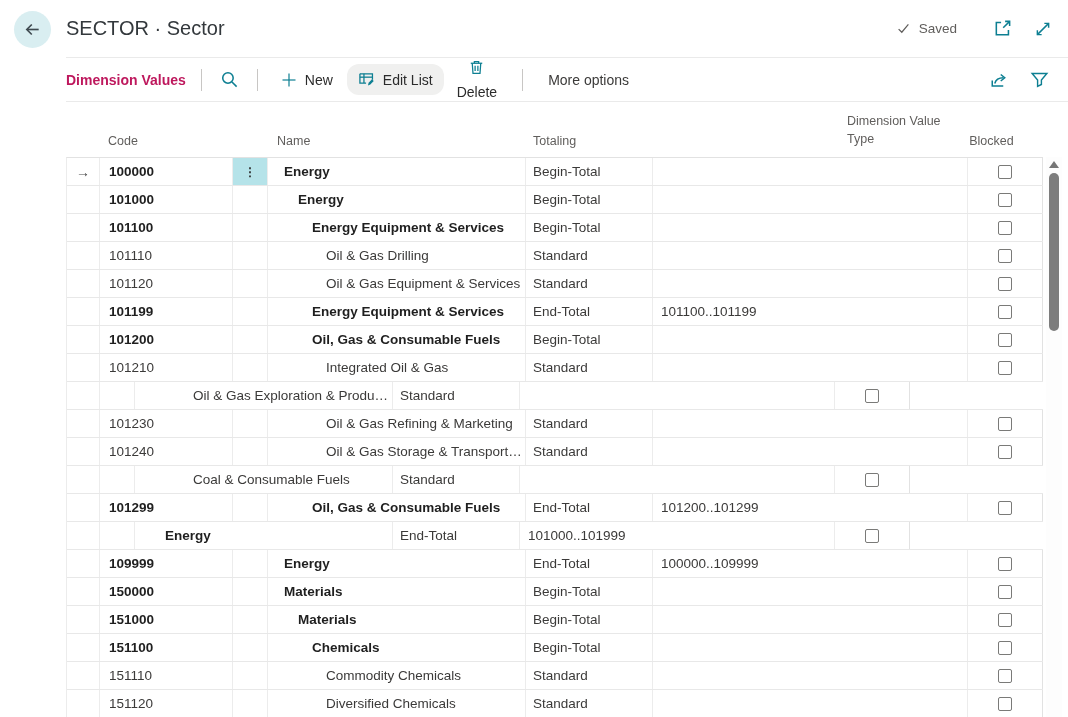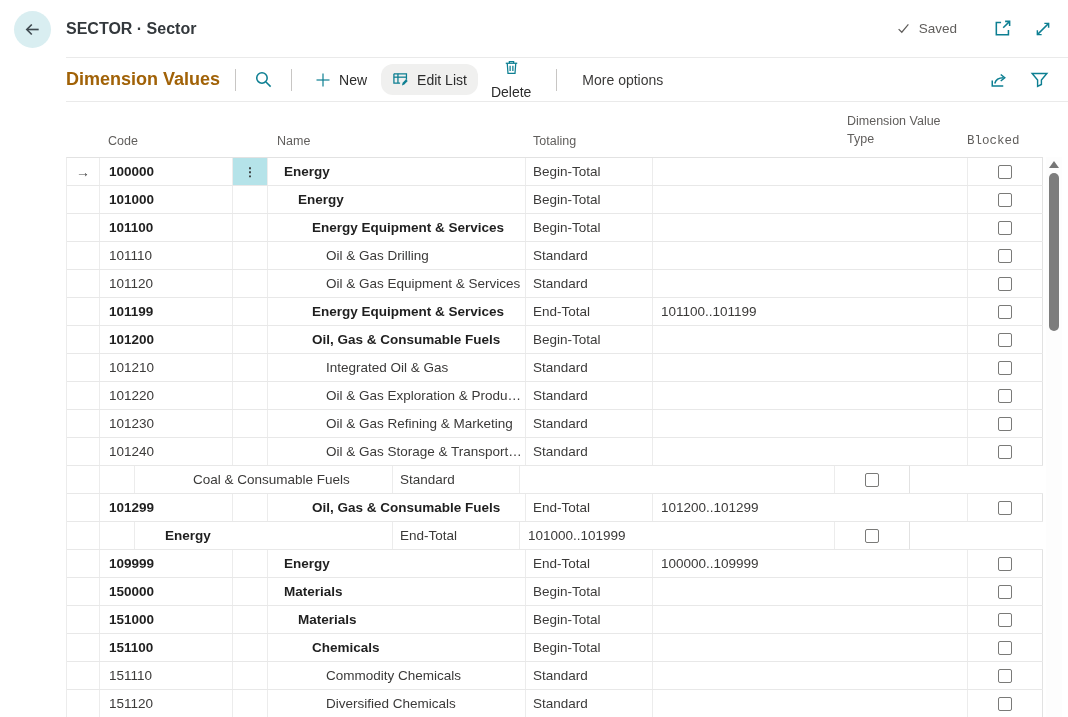--- a/index.html
+++ b/index.html
@@ -12,32 +12,32 @@
 
   
   .titlebar { position:absolute; top:0; left:0; right:0; height:57px; background:#fff; }
   .backbtn {
     position:absolute; left:14px; top:11px; width:37px; height:37px; border-radius:50%;
     background:#d9eef1; border:none; cursor:pointer;
     display:flex; align-items:center; justify-content:center; padding:0;
   }
   .pagetitle {
     position:absolute; left:66px; top:0; height:57px; display:flex; align-items:center;
-    font-size:16px; color:#33383c;font-weight:bold;
+    font-size:20px; color:#33383c;
   }
   .titlebar-right {
     position:absolute; right:16px; top:0; height:57px; display:flex; align-items:center; gap:22px;
   }
   .saved { display:flex; align-items:center; gap:8px; color:#605e5c; font-size:13.5px; margin-right:14px; }
   .iconbtn { background:none; border:none; padding:0; cursor:pointer; display:flex; align-items:center; }
   .hline1 { position:absolute; left:66px; right:0; top:57px; height:1px; background:#eaeaea; }
 
   
   .toolbar { position:absolute; top:58px; left:0; right:0; height:43px; display:flex; align-items:center; }
-  .tb-caption { margin-left:66px; font-weight:bold; font-size:18px; color:#a16207; white-space:nowrap; }
+  .tb-caption { margin-left:66px; font-weight:bold; font-size:14px; color:#be185d; white-space:nowrap; }
   .tb-sep { width:1px; height:22px; background:#c8c6c4; }
   .sep1 { margin-left:15px; } .sep2 { margin-left:9px; } .sep3 { margin-left:14px; }
   .tb-btn {
     display:flex; align-items:center; gap:8px; font-size:14px; color:#2b2b2b;
     background:none; border:none; padding:7px 11px; cursor:pointer; white-space:nowrap;
   }
   .tb-btn.search { margin-left:9px; padding:7px 9px; }
   .tb-btn.new { margin-left:12px; }
   .tb-btn.editlist { margin-left:3px; background:#f0f0ef; border-radius:12px; }
   .tb-btn.delete { margin-left:2px;flex-direction:column; }
@@ -50,21 +50,21 @@
     position:absolute; top:102px; left:66px; width:976px; height:55px;
     display:flex; align-items:flex-end; color:#605e5c; font-size:12.5px;
   }
   .hc { padding-bottom:9px; overflow:hidden; white-space:nowrap; }
   .hc.sel { width:33px; }
   .hc.code { width:133px; padding-left:9px; }
   .hc.menu { width:35px; }
   .hc.name { width:258px; padding-left:10px; }
   .hc.type { width:127px; padding-left:7px; white-space:normal; line-height:1.4; }
   .hc.totaling { width:315px; padding-left:8px; }
-  .hc.blocked { width:75px; text-align:left; padding-right:26px;font-family:Liberation Mono, monospace; }
+  .hc.blocked { width:75px; text-align:center; padding-right:26px; }
 
   
   .grid {
     position:absolute; top:157px; left:66px; width:977px; height:560px;
     border-top:1px solid #e2e2e2; border-left:1px solid #ececec; overflow:hidden;
   }
   .row { display:flex; height:28px; border-bottom:1px solid #e8e8e8; background:#fff; }
   .cell {
     border-right:1px solid #ececec; display:flex; align-items:center;
     font-size:13.5px; color:#3b3a39; overflow:hidden; white-space:nowrap; height:100%;
@@ -304,21 +304,20 @@
       <div class="cell menu"></div>
       <div class="cell name" style="padding-left: 58px;">Integrated Oil &amp; Gas</div>
       <div class="cell type">Standard</div>
       <div class="cell totaling"></div>
       <div class="cell blocked">
         <span class="checkbox"></span>
       </div>
     </div>
     <div class="row">
       <div class="cell sel"></div>
-      <div class="cell code">101220</div>
       <div class="cell menu"></div>
       <div class="cell name" style="padding-left: 58px;">Oil &amp; Gas Exploration &amp; Producti...</div>
       <div class="cell type">Standard</div>
       <div class="cell totaling"></div>
       <div class="cell blocked">
         <span class="checkbox"></span>
       </div>
     </div>
     <div class="row">
       <div class="cell sel"></div>

